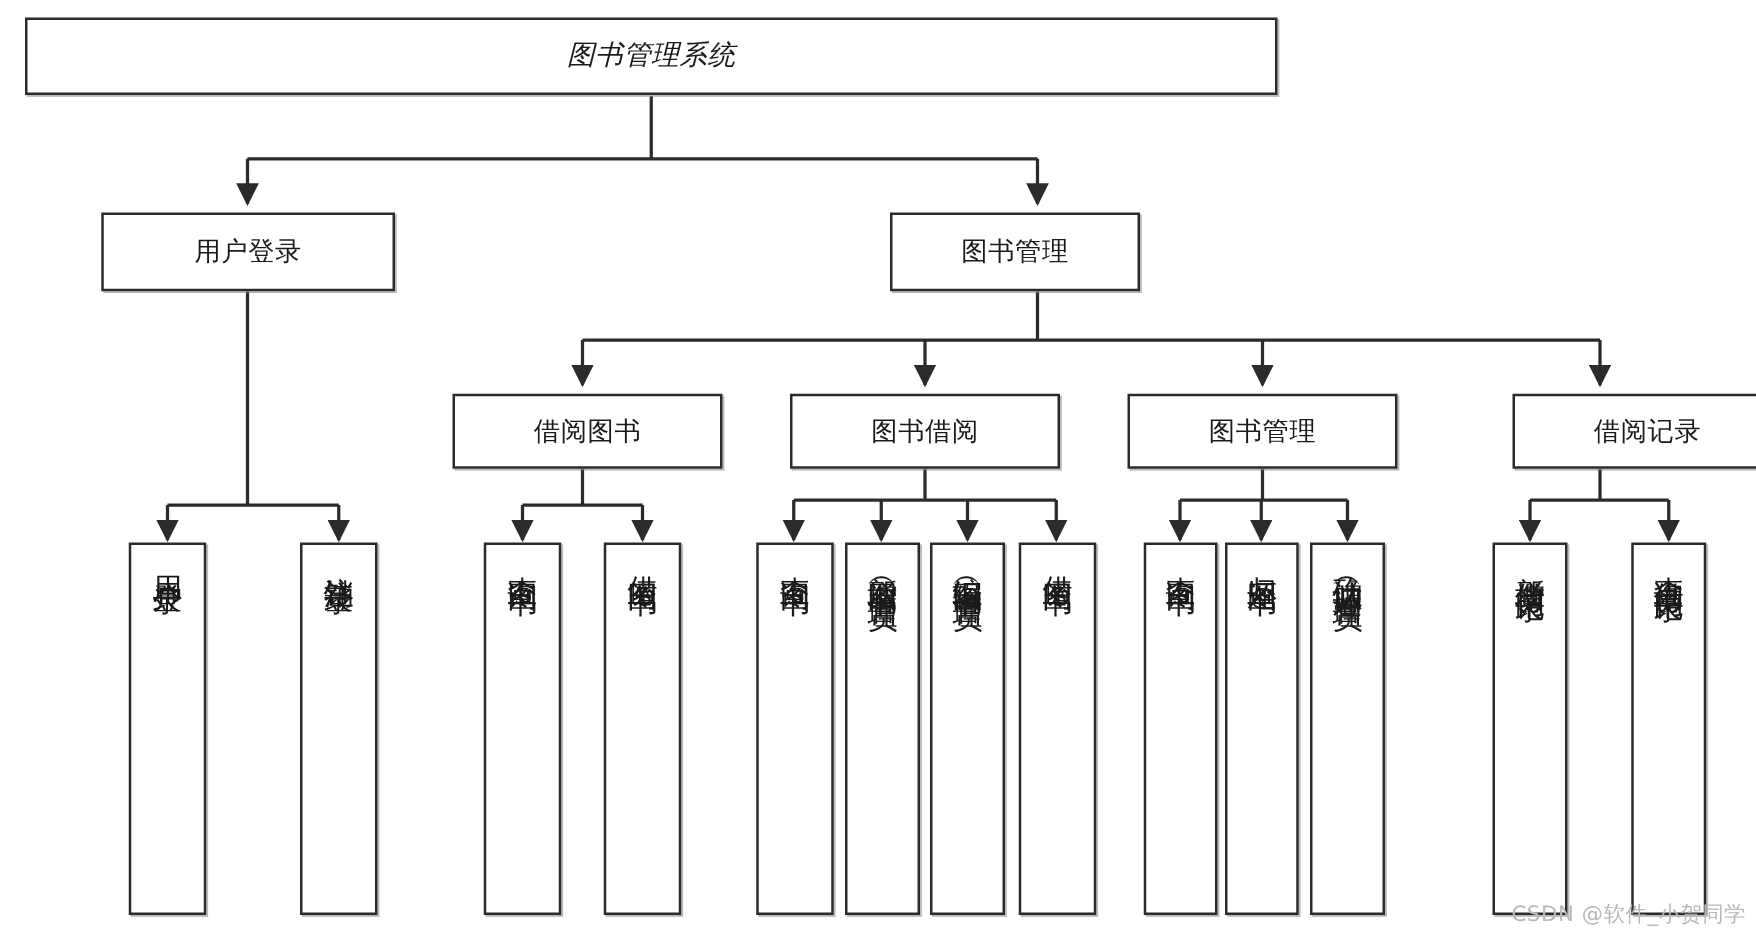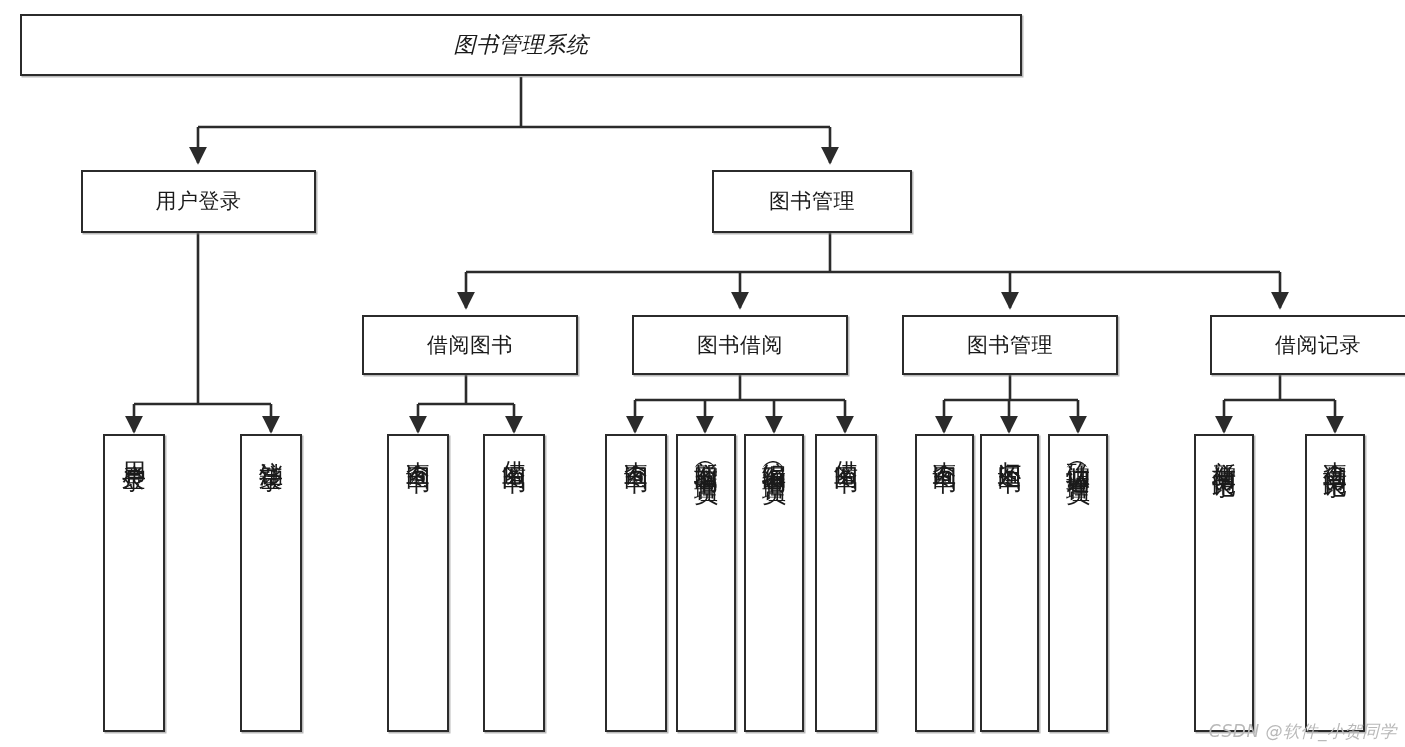--- a/index.html
+++ b/index.html
@@ -65,21 +65,20 @@
   }
   .watermark {
     position: absolute;
     right: 8px;
     bottom: 4px;
     font-size: 17px;
     color: #b9b9b9;
     letter-spacing: 0.5px;
     white-space: nowrap;
     font-family: "DejaVu Sans", "Liberation Sans", sans-serif;
-    font-style: italic;
   }
 </style>
 </head>
 <body>
 
 <div id="diagram-root">
 
   <svg class="connectors" viewBox="0 0 1405 747" xmlns="http://www.w3.org/2000/svg">
     <defs>
       <marker id="arrow" viewBox="0 0 10 10" refX="9" refY="5" markerWidth="7" markerHeight="7" orient="auto-start-reverse">

